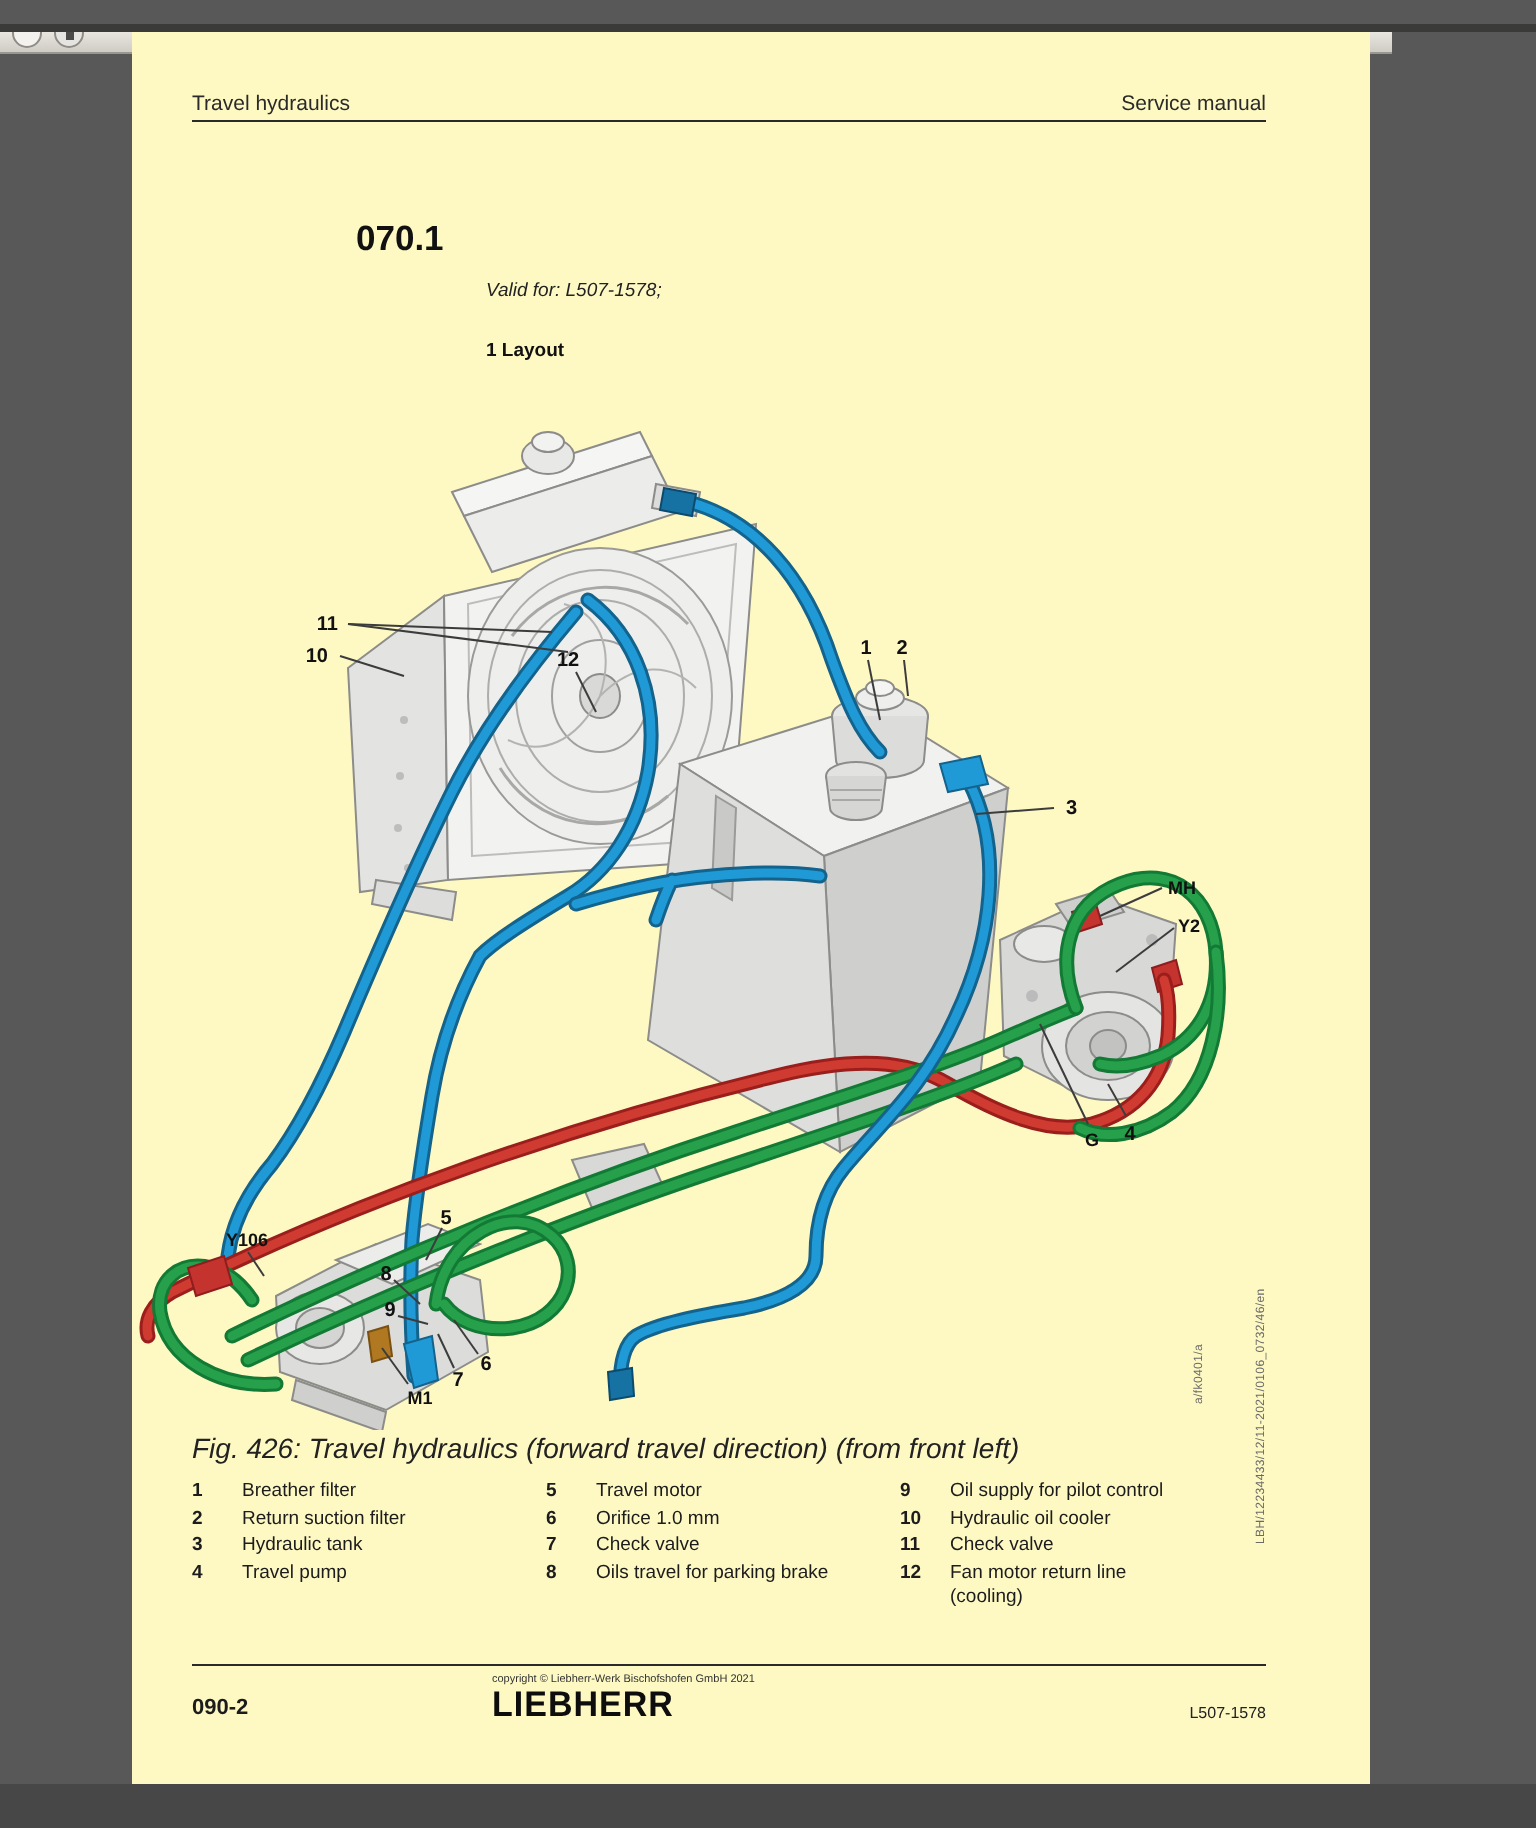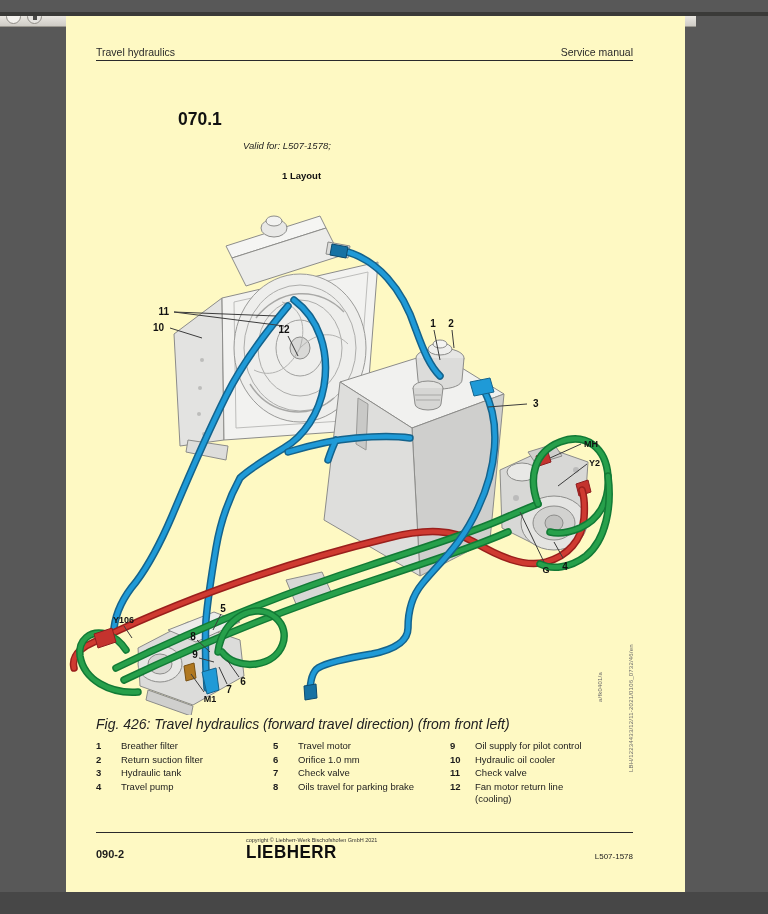--- a/index.html
+++ b/index.html
@@ -26,21 +26,21 @@
   .tb-sign::after{content:"";position:absolute;right:1px;top:1px;border-left:5px solid transparent;border-top:5px solid #f0eee9;}
   .dark-strip{position:absolute;left:0;top:12px;width:768px;height:4px;background:#3a3a38;}
   .bottom-strip{position:absolute;left:0;top:892px;width:768px;height:22px;background:#474747;}
   
   .page{position:absolute;left:66px;top:16px;width:619px;height:876px;background:#fef9c3;color:#1c1c1c;}
   .hdr-left{position:absolute;left:30px;top:30px;font-size:10.5px;color:#2a2a2a;}
   .hdr-right{position:absolute;right:52px;top:30px;font-size:10.5px;color:#2a2a2a;}
   .hdr-rule{position:absolute;left:30px;top:44px;width:537px;height:1px;background:#2a2a2a;}
   .title-row{position:absolute;left:112px;top:76px;display:flex;gap:30px;font-size:17.5px;font-weight:bold;color:#111;margin-top:17px;}
   .valid-for{position:absolute;left:177px;top:124px;font-size:9.5px;font-style:italic;color:#222;text-align:right;}
-  .section-heading{position:absolute;left:177px;top:154px;font-size:9.5px;font-weight:bold;color:#111;margin-left:39px;}
+  .section-heading{position:absolute;left:177px;top:154px;font-size:9.5px;font-weight:bold;color:#111;}
   .fig-caption{position:absolute;left:30px;top:700px;font-size:14px;font-style:italic;color:#222;}
   
   .legend{position:absolute;left:30px;top:724px;width:560px;display:flex;}
   .leg-col{display:flex;flex-direction:column;gap:1px;}
   .leg-col:nth-child(1){width:177px;}
   .leg-col:nth-child(2){width:177px;}
   .leg-col:nth-child(3){width:190px;}
   .leg-row{display:flex;font-size:9.5px;line-height:12.5px;}
   .leg-num{width:25px;font-weight:bold;}
   .leg-text{white-space:pre-line;}

